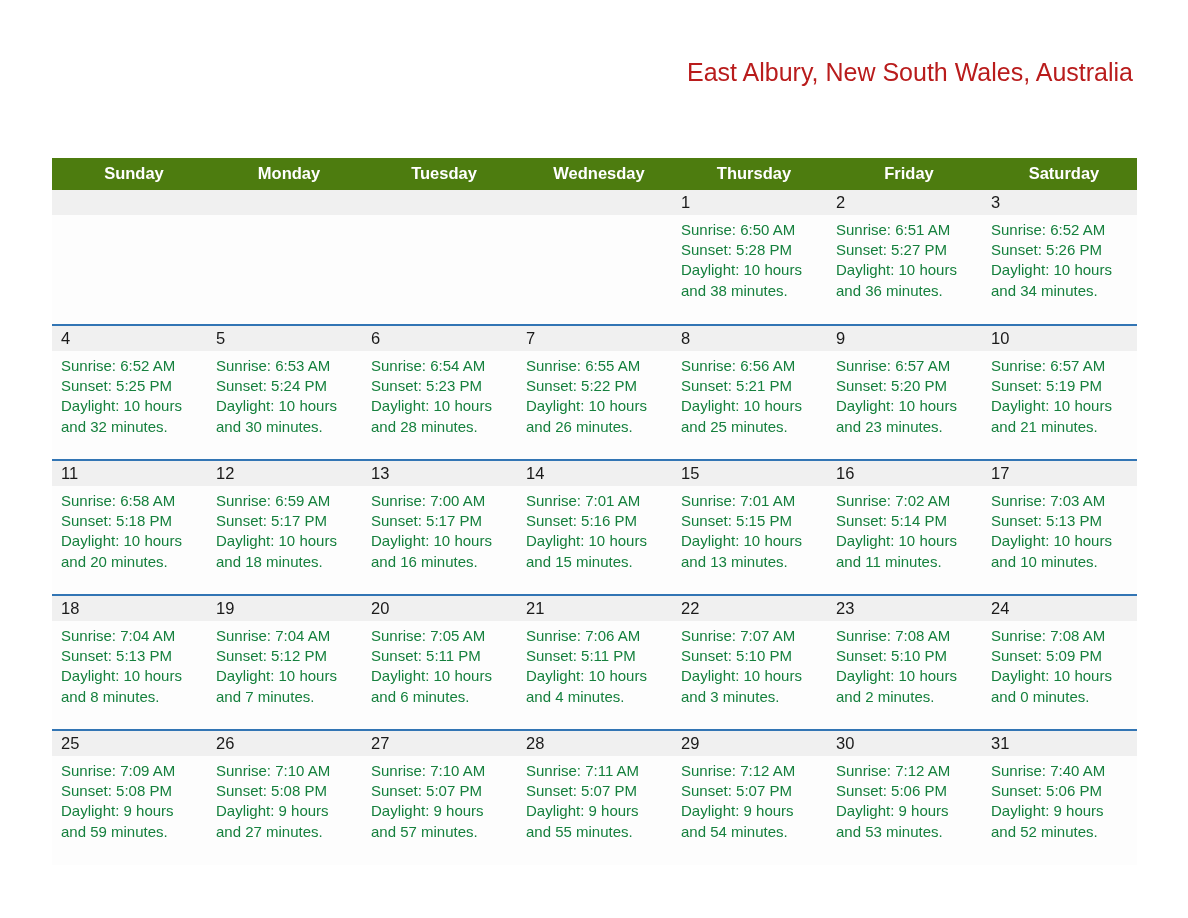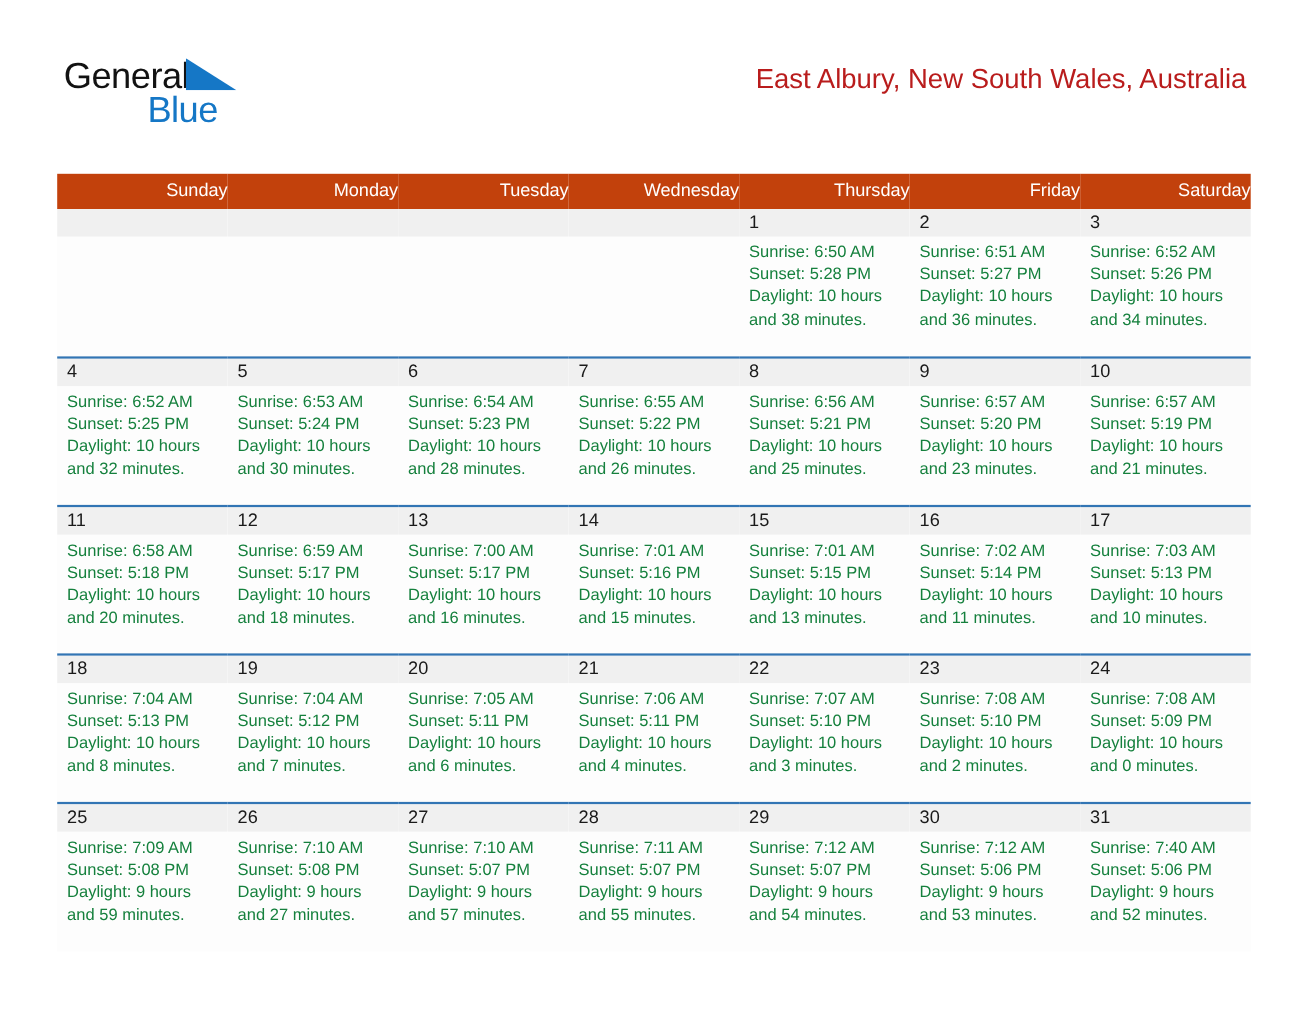--- a/index.html
+++ b/index.html
@@ -93,25 +93,25 @@
     left: 52px;
     top: 158px;
     width: 1085px;
   }
   table.cal-table {
     width: 1085px;
     border-collapse: collapse;
     table-layout: fixed;
   }
   table.cal-table th {
-    background: #c2410c;
+    background: #4d7c0f;
     color: #ffffff;
     font-size: 16.5px;
-    font-weight: normal;
-    text-align: right;
+    font-weight: bold;
+    text-align: center;
     padding: 6px 0 7px 9px;
     height: 31px;
     border: none;
   }
   td.daycell {
     vertical-align: top;
     padding: 0;
     border: none;
     border-top: 2.5px solid #3275b4;
     height: 135px;
@@ -138,28 +138,20 @@
   }
   .dayinfo div { white-space: nowrap; }
 </style>
 </head>
 <body>
 
 <div class="page">
 
   <div class="top">
 
-    <div class="brand">
-      <div class="brand-row1">
-        <span class="brand-general">General</span><span class="brand-tri"><svg width="46" height="29" viewBox="0 0 46 29" xmlns="http://www.w3.org/2000/svg">
-              <polygon points="0,0 46,29 0,29" fill="#1577c6"></polygon>
-            </svg></span>
-      </div>
-      <div class="brand-blue">Blue</div>
-    </div>
 
     <div class="title-wrap">
       <h2 class="cal-sub">East Albury, New South Wales, Australia</h2>
     </div>
 
   </div>
 
   <div class="cal">
     <table class="cal-table">
       <thead>

